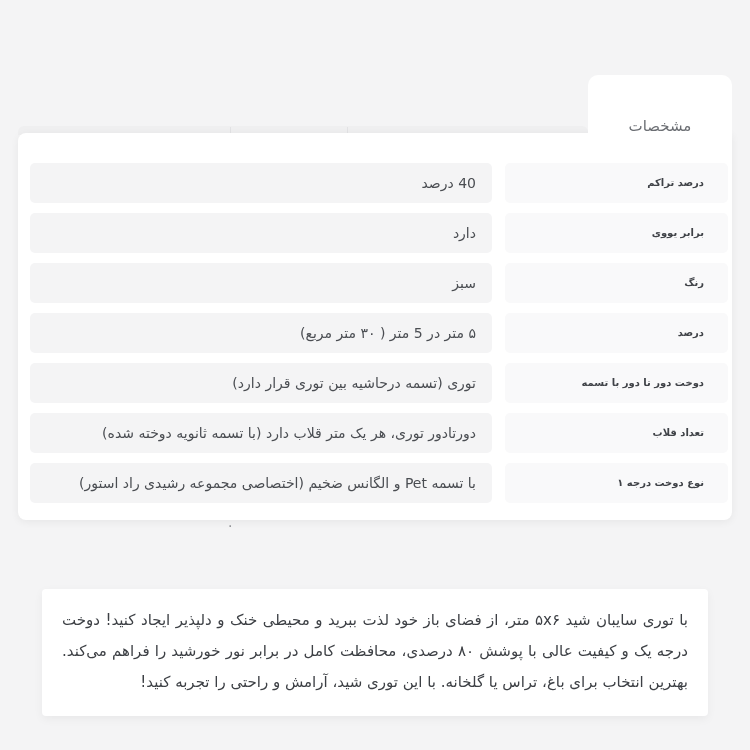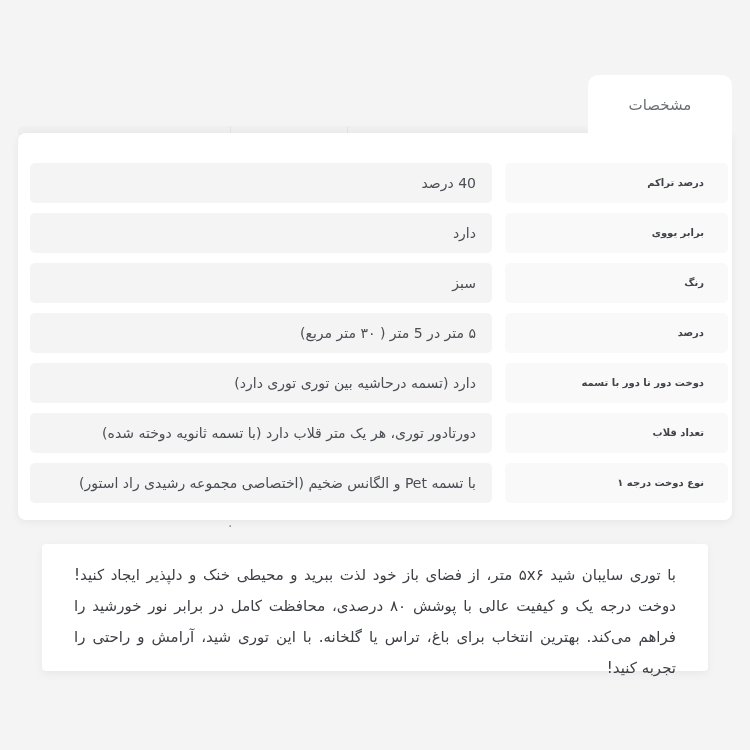--- a/index.html
+++ b/index.html
@@ -19,21 +19,21 @@
   
   .tab-active {
     position: absolute;
     top: 75px;
     right: 18px;
     width: 144px;
     height: 60px;
     background: #ffffff;
     border-radius: 10px 10px 0 0;
     display: flex;
-    align-items: center;
+    align-items: flex-end;
     justify-content: center;
     font-size: 15px;
     color: #6b6e73;
     z-index: 3;
     cursor: pointer;
   }
 
   
   .tabs-strip {
     position: absolute;
@@ -107,29 +107,29 @@
     top: 514px;
     left: 228px;
     z-index: 4;
     font-size: 14px;
     color: #8f9195;
   }
 
   
   .desc-card {
     position: absolute;
-    top: 544px;
+    top: 589px;
     left: 42px;
     width: 666px;
     height: 127px;
     background: #ffffff;
     border-radius: 4px;
     box-shadow: 0 3px 10px rgba(0,0,0,0.05);
     z-index: 2;
-    padding: 16px 32px;
+    padding: 16px 20px;
   }
   .desc-card p {
     font-size: 15px;
     line-height: 31px;
     color: #3d4045;
     text-align: justify;
     direction: rtl;
   }
 </style>
 </head>
@@ -163,21 +163,21 @@
     <div class="spec-value">سبز</div>
   </div>
 
   <div class="spec-row">
     <div class="spec-label">درصد</div>
     <div class="spec-value">۵ متر در 5 متر ( ۳۰ متر مربع)</div>
   </div>
 
   <div class="spec-row">
     <div class="spec-label">دوخت دور تا دور با تسمه</div>
-    <div class="spec-value">دارد (تسمه درحاشیه بین توری توری دارد)</div>
+    <div class="spec-value">توری (تسمه درحاشیه بین توری قرار دارد)</div>
   </div>
 
   <div class="spec-row">
     <div class="spec-label">تعداد قلاب</div>
     <div class="spec-value">دورتادور توری، هر یک متر قلاب دارد (با تسمه ثانویه دوخته شده)</div>
   </div>
 
   <div class="spec-row">
     <div class="spec-label">نوع دوخت درجه ۱</div>
     <div class="spec-value">با تسمه Pet و الگانس ضخیم (اختصاصی مجموعه رشیدی راد استور)</div>

